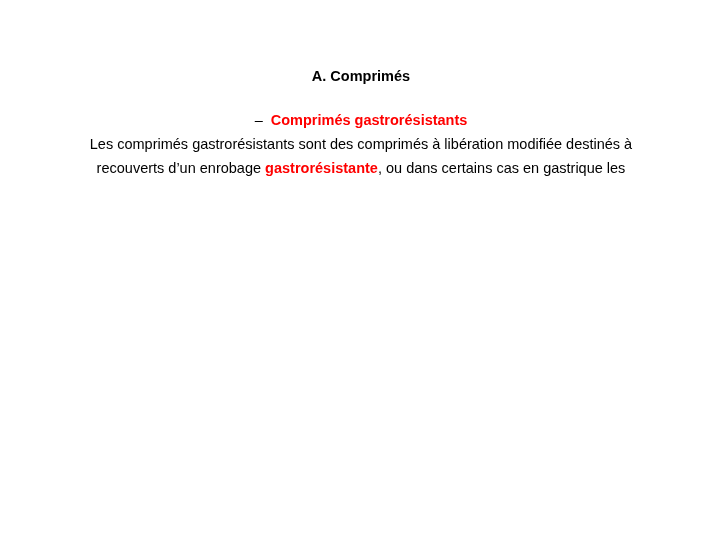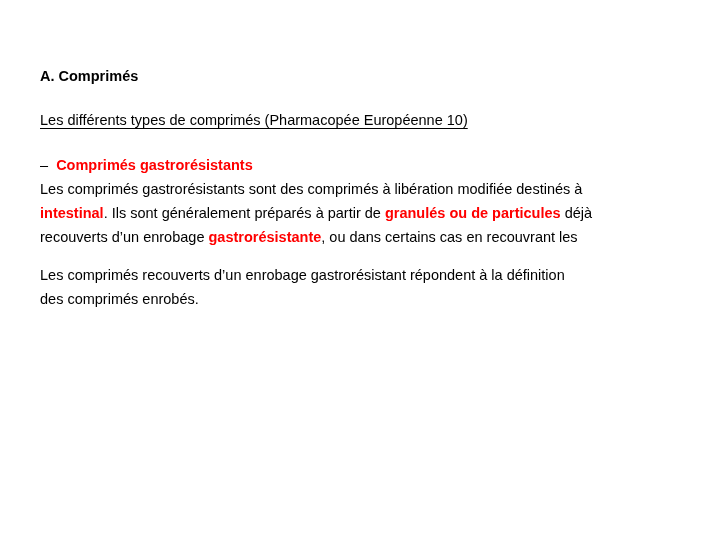--- a/index.html
+++ b/index.html
@@ -25,44 +25,36 @@
   .content {
     font-size: 14.5px;
     line-height: 24px;
     color: var(--ink);
   }
   .block { }
   .block-title   { margin-bottom: 20px; }
   .block-subtitle{ margin-bottom: 21px; }
   .block-bullet  { }
   .block-para1   { margin-bottom: 14px; }
-  .line { white-space: pre-wrap; }
+  .line { white-space: pre-wrap; text-align: center; }
   
   .seg-b  { color: var(--ink); font-weight: 400; }
   .seg-bb { color: var(--ink); font-weight: 700; }
   .seg-rb { color: var(--red); font-weight: 700; }
   .seg-bu { color: var(--ink); font-weight: 400; text-decoration: underline; text-underline-offset: 3px; }
 </style>
 </head>
 <body>
 
 <div class="slide">
   <div class="content">
       <div class="block block-title">
         <div class="line"><span class="seg-bb">A. Comprimés</span></div>
       </div>
-      <div class="block block-subtitle">
-        <div class="line"><span class="seg-bu">Les différents types de comprimés (Pharmacopée Européenne 10)</span></div>
-      </div>
       <div class="block block-bullet">
         <div class="line"><span class="seg-b">–  </span><span class="seg-rb">Comprimés gastrorésistants</span></div>
       </div>
       <div class="block block-para1">
         <div class="line"><span class="seg-b">Les comprimés gastrorésistants sont des comprimés à libération modifiée destinés à</span></div>
-        <div class="line"><span class="seg-rb">intestinal</span><span class="seg-b">. Ils sont généralement préparés à partir de </span><span class="seg-rb">granulés ou de particules</span><span class="seg-b"> déjà</span></div>
-        <div class="line"><span class="seg-b">recouverts d’un enrobage </span><span class="seg-rb">gastrorésistante</span><span class="seg-b">, ou dans certains cas en recouvrant les</span></div>
-      </div>
-      <div class="block block-para2">
-        <div class="line"><span class="seg-b">Les comprimés recouverts d’un enrobage gastrorésistant répondent à la définition</span></div>
-        <div class="line"><span class="seg-b">des comprimés enrobés.</span></div>
+        <div class="line"><span class="seg-b">recouverts d’un enrobage </span><span class="seg-rb">gastrorésistante</span><span class="seg-b">, ou dans certains cas en gastrique les</span></div>
       </div>
     </div>
 </div>
 
 </body></html>

